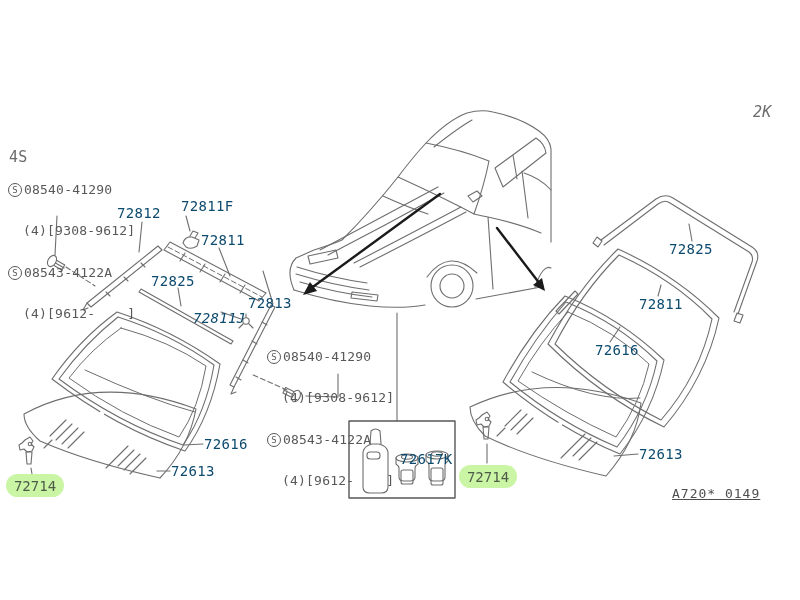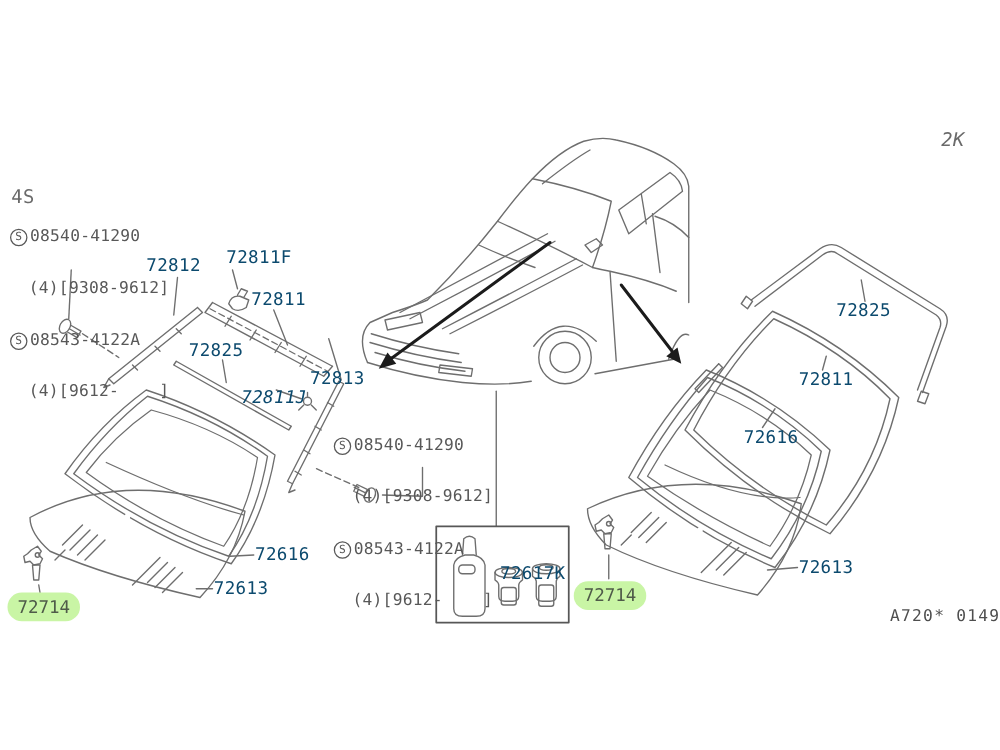--- a/index.html
+++ b/index.html
@@ -235,15 +235,15 @@
   <div class="lbl" style="left:400px;top:423px;margin-top:28px;">72617K</div>
 
   <div class="lbl" style="left:669px;top:241px;">72825</div>
   <div class="lbl" style="left:639px;top:296px;">72811</div>
   <div class="lbl" style="left:595px;top:342px;">72616</div>
   <div class="lbl" style="left:639px;top:446px;">72613</div>
 
   <div class="pill" style="left:6px;top:474px;">72714</div>
   <div class="pill" style="left:459px;top:465px;">72714</div>
 
-  <div class="lbl ref" style="left:712px;top:486px;">A720* 0149</div>
+  <div class="lbl ref" style="left:672px;top:486px;text-decoration:underline;">A720* 0149</div>
 
 </div>
 
 </body></html>

